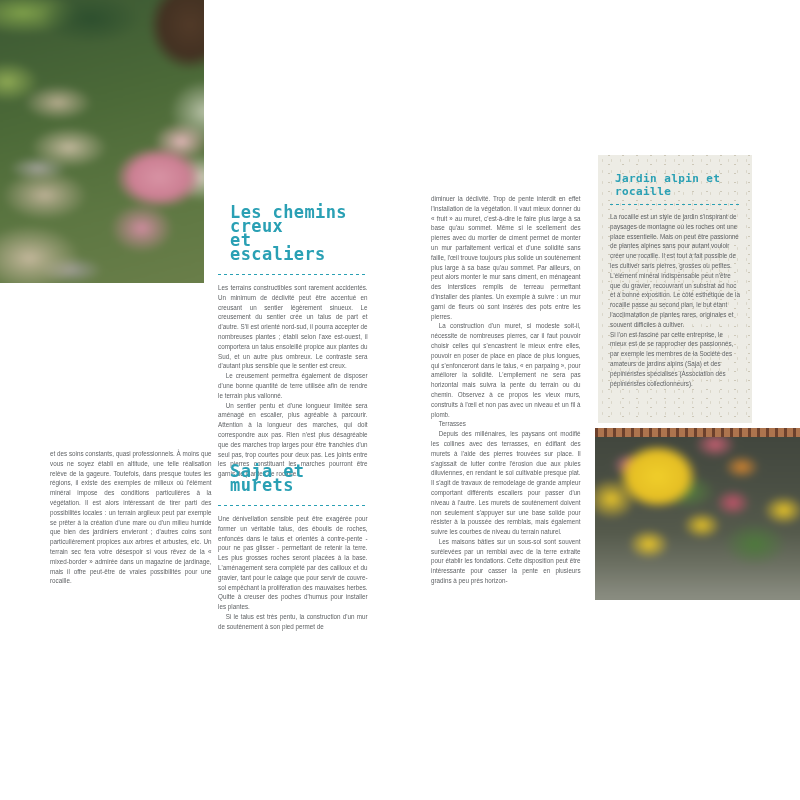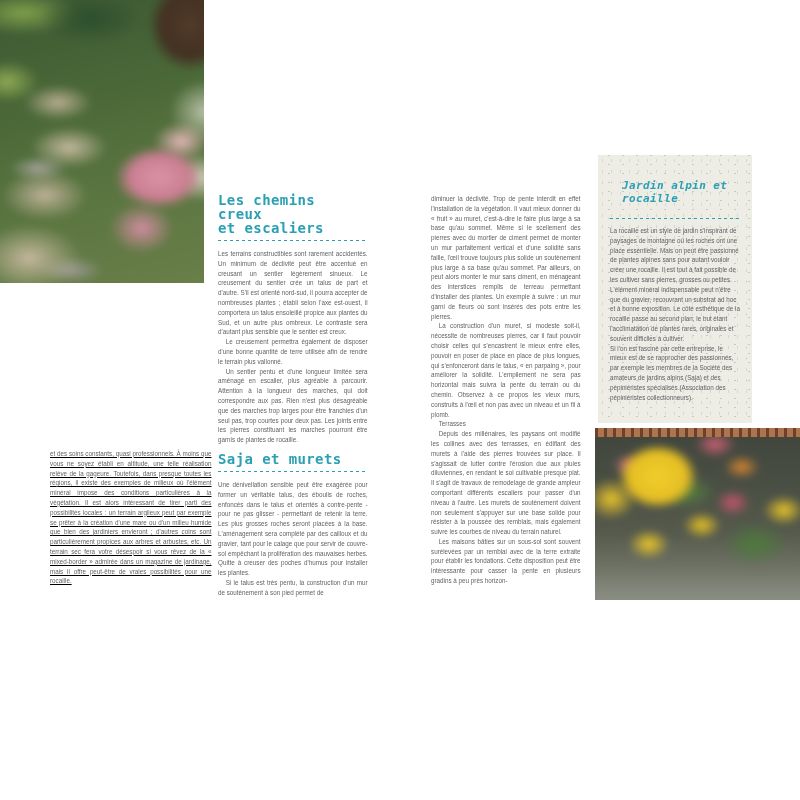--- a/index.html
+++ b/index.html
@@ -46,31 +46,31 @@
       radial-gradient(ellipse 42px 26px at 45% 38%, #55813d 0%, rgba(0,0,0,0) 70%),
       radial-gradient(ellipse 46px 32px at 76% 66%, #4e7a3c 0%, rgba(0,0,0,0) 70%),
       linear-gradient(180deg, #3f443c 0%, #4a4f44 35%, #555a4c 60%, #6e7264 78%, #83867a 90%, #8f9286 100%);
   }
   .fence{position:absolute;left:0;right:0;top:0;height:9px;
     background-image:repeating-linear-gradient(90deg, rgba(64,30,22,0.6) 0 3px, rgba(0,0,0,0) 3px 9px);
     background-color:#ad744e;}
 
   
   .headline{font-family:"DejaVu Sans Mono",monospace;font-weight:700;color:#2aa0b4;
-            font-size:14px;line-height:14px;letter-spacing:0.4px;white-space:pre-line;margin:0;}
+            font-size:17px;line-height:14px;letter-spacing:0.4px;white-space:pre-line;margin:12px;}
   .headline.small{font-size:11px;line-height:13px;}
   .dash-rule{height:2px;margin-top:4px;
     background-image:repeating-linear-gradient(90deg,#2aa0b4 0 3px, rgba(0,0,0,0) 3px 6px);
     background-size:100% 1px;background-repeat:no-repeat;background-position:0 1px;}
   .body-txt{color:#5f6265;font-size:7.4px;line-height:9.8px;text-align:justify;}
   .cond{transform:scaleX(0.85);transform-origin:0 0;}
   .body-txt p{margin:0;}
   .body-txt p.ind{text-indent:9px;}
   .abs{position:absolute;}
-  #caption-col{left:50px;top:449px;width:190px;text-decoration:underline;}
+  #caption-col{left:50px;top:449px;width:190px;}
   #col1-sec1{left:218px;top:193px;width:150px;}
   #col1-sec2{left:218px;top:452px;width:150px;}
   #col1-sec1 .cond,#col1-sec2 .cond,#col2 .cond{width:176px;}
   #col2{left:431px;top:194px;width:150px;}
   #sidebar{left:598px;top:155px;width:154px;height:268px;box-sizing:border-box;
     padding:12px 12px 10px 12px;
     background-color:#edece5;
     background-image:
       radial-gradient(#d9d5c8 0.8px, rgba(0,0,0,0) 0.9px),
       radial-gradient(#cdc8b8 0.7px, rgba(0,0,0,0) 0.8px);
@@ -117,21 +117,21 @@
     <div class="body-txt cond">
       <p>diminuer la déclivité. Trop de pente interdit en effet l'installation de la végétation. Il vaut mieux donner du « fruit » au muret, c'est-à-dire le faire plus large à sa base qu'au sommet. Même si le scellement des pierres avec du mortier de ciment permet de monter un mur parfaitement vertical et d'une solidité sans faille, l'œil trouve toujours plus solide un soutènement plus large à sa base qu'au sommet. Par ailleurs, on peut alors monter le mur sans ciment, en ménageant des interstices remplis de terreau permettant d'installer des plantes. Un exemple à suivre : un mur garni de fleurs où sont insérés des pots entre les pierres.</p>
       <p class="ind">La construction d'un muret, si modeste soit-il, nécessite de nombreuses pierres, car il faut pouvoir choisir celles qui s'encastrent le mieux entre elles, pouvoir en poser de place en place de plus longues, qui s'enfonceront dans le talus, « en parpaing », pour améliorer la solidité. L'empilement ne sera pas horizontal mais suivra la pente du terrain ou du chemin. Observez à ce propos les vieux murs, construits à l'œil et non pas avec un niveau et un fil à plomb.</p>
       <p class="ind">Terrasses</p>
       <p class="ind">Depuis des millénaires, les paysans ont modifié les collines avec des terrasses, en édifiant des murets à l'aide des pierres trouvées sur place. Il s'agissait de lutter contre l'érosion due aux pluies diluviennes, en rendant le sol cultivable presque plat. Il s'agit de travaux de remodelage de grande ampleur comportant différents escaliers pour passer d'un niveau à l'autre. Les murets de soutènement doivent non seulement s'appuyer sur une base solide pour résister à la poussée des remblais, mais également suivre les courbes de niveau du terrain naturel.</p>
       <p class="ind">Les maisons bâties sur un sous-sol sont souvent surélevées par un remblai avec de la terre extraite pour établir les fondations. Cette disposition peut être intéressante pour casser la pente en plusieurs gradins à peu près horizon-</p>
     </div>
   </div>
 
   <div class="abs" id="sidebar">
-    <h3 class="headline small" style="margin:12px;font-style:italic;">Jardin alpin et rocaille</h3>
+    <h3 class="headline small" style="margin:5px;">Jardin alpin et rocaille</h3>
     <div class="dash-rule"></div>
     <div class="body-txt cond">
       <p>La rocaille est un style de jardin s'inspirant de paysages de montagne où les roches ont une place essentielle. Mais on peut être passionné de plantes alpines sans pour autant vouloir créer une rocaille. Il est tout à fait possible de les cultiver sans pierres, grosses ou petites. L'élément minéral indispensable peut n'être que du gravier, recouvrant un substrat ad hoc et à bonne exposition. Le côté esthétique de la rocaille passe au second plan, le but étant l'acclimatation de plantes rares, originales et souvent difficiles à cultiver.</p>
       <p>Si l'on est fasciné par cette entreprise, le mieux est de se rapprocher des passionnés, par exemple les membres de la Société des amateurs de jardins alpins (Saja) et des pépiniéristes spécialisés (Association des pépiniéristes collectionneurs).</p>
     </div>
   </div>
 
   <div class="photo" id="photo-right">
     <div class="ph-layer"></div>
     <div class="fence"></div>

